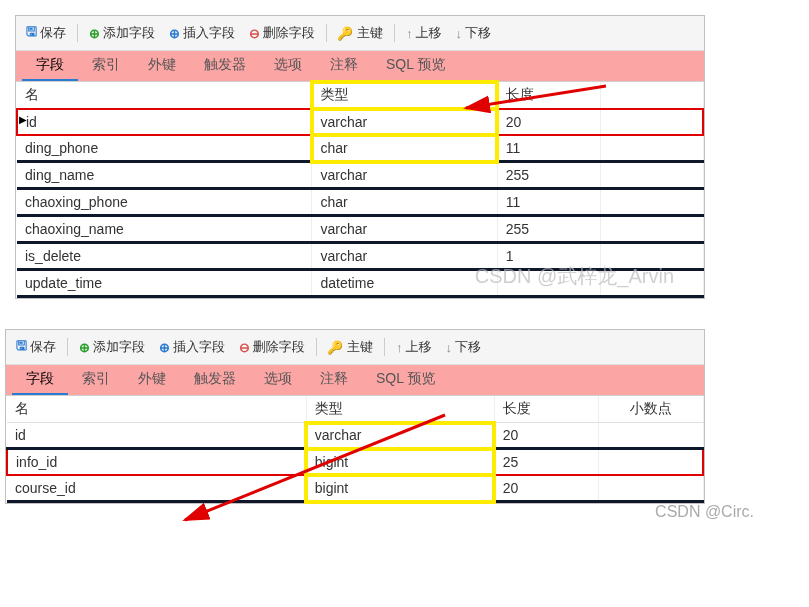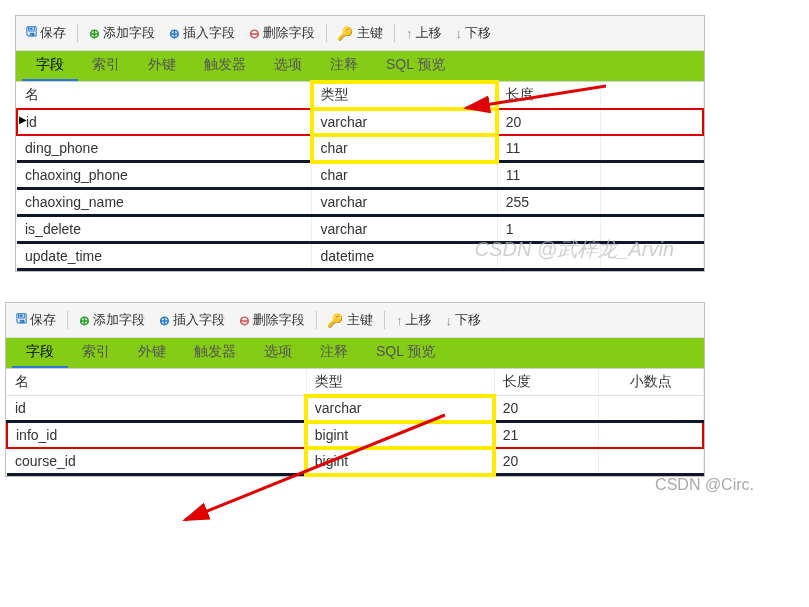--- a/index.html
+++ b/index.html
@@ -45,21 +45,21 @@
   .ic { font-weight: bold; font-size: 13px; }
   .ic-save { color: #2a7ad1; }
   .ic-add { color: #2aa02a; }
   .ic-insert { color: #2a7ad1; }
   .ic-del { color: #d9534f; }
   .ic-key { color: #e6a100; }
   .ic-arr { color: #888; }
   .tabs {
     display: flex;
     padding: 0 6px;
-    background: #84cc16;
+    background: #fca5a5;
     border-bottom: 1px solid #d0d0d0;
     font-size: 14px;
   }
   .tab {
     padding: 5px 14px;
     cursor: pointer;
     color: #555;
   }
   .tab.active {
     border-bottom: 2px solid #2a7ad1;
@@ -113,21 +113,20 @@
     pointer-events: none;
     z-index: 50;
   }
   .watermark {
     position: absolute;
     color: #bbb;
     font-size: 20px;
     opacity: 0.7;
     pointer-events: none;
     z-index: 40;
-    font-style: italic;
   }
   .corner-mark {
     position: absolute;
     bottom: -18px;
     right: -50px;
     font-size: 16px;
     color: #aaa;
   }
 </style>
 </head>
@@ -189,20 +188,26 @@
       <tr class="hl-red-row" style="position:relative;">
         <td><span class="row-marker">▶</span><span>id</span></td>
         <td class="hl-yellow"><span>varchar</span></td>
         <td><span>20</span></td>
         <td></td>
       </tr>
       <tr>
           <td>ding_phone</td>
           <td class="hl-yellow">char</td>
           <td>11</td>
+          <td></td>
+        </tr>
+      <tr>
+          <td>ding_name</td>
+          <td>varchar</td>
+          <td>255</td>
           <td></td>
         </tr>
       <tr>
           <td>chaoxing_phone</td>
           <td>char</td>
           <td>11</td>
           <td></td>
         </tr>
       <tr>
           <td>chaoxing_name</td>
@@ -290,21 +295,21 @@
     <tbody>
       <tr>
           <td>id</td>
           <td class="hl-yellow">varchar</td>
           <td>20</td>
           <td></td>
         </tr>
       <tr class="hl-red-row">
           <td>info_id</td>
           <td class="hl-yellow">bigint</td>
-          <td>21</td>
+          <td>25</td>
           <td></td>
         </tr>
       <tr>
           <td>course_id</td>
           <td class="hl-yellow">bigint</td>
           <td>20</td>
           <td></td>
         </tr>
     </tbody>
   </table>

